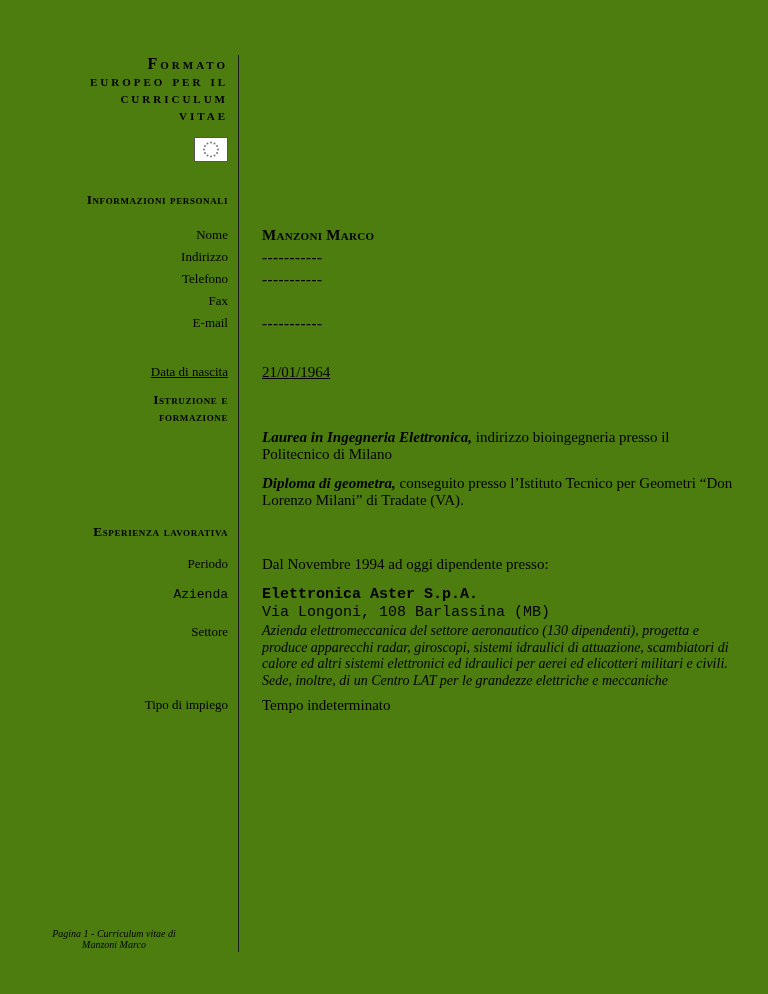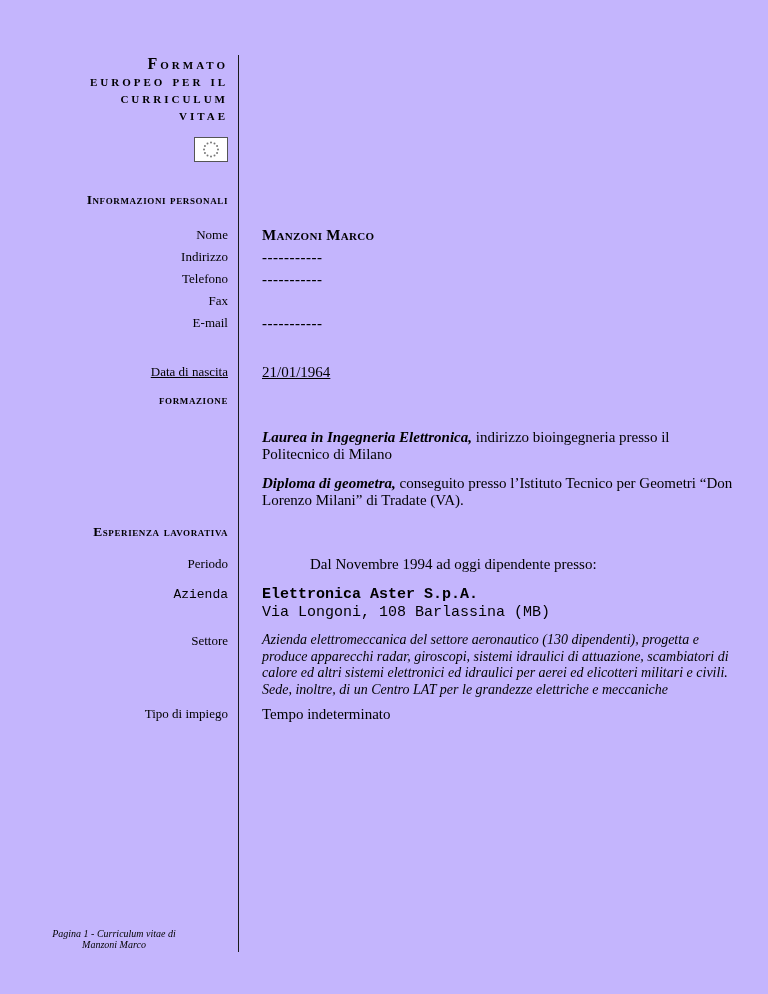--- a/index.html
+++ b/index.html
@@ -1,21 +1,21 @@
 <!DOCTYPE html>
 <html><head>
 <meta charset="utf-8">
 <style>
   * { margin: 0; padding: 0; box-sizing: border-box; }
   html, body { background: #ffffff; }
   .page {
     position: relative;
     width: 768px;
     height: 994px;
-    background: #c4b5fd;
+    background: #4d7c0f;
     color: #000000;
     font-family: "Liberation Serif", "DejaVu Serif", serif;
     overflow: hidden;
     margin: 0 auto;
   }
   .divider {
     position: absolute;
     left: 238px;
     top: 55px;
     width: 1px;
@@ -44,27 +44,27 @@
   .name-value { font-weight: bold; font-variant: small-caps; letter-spacing: 0.3px; }
   .dash-value { font-weight: bold; letter-spacing: 0.5px; }
 
   .row-education { margin-top: 8px; }
   .row-education .cell-right { padding-top: 38px; }
   .para { font-size: 15px; line-height: 17px; }
   .para + .para { margin-top: 12px; }
   .lead { font-weight: bold; font-style: italic; }
 
   .row-exp-heading { margin-top: 14px; }
-  .row-periodo { margin-top: 15px; gap: 48px; }
+  .row-periodo { margin-top: 15px; }
   .row-periodo .cell-left, .row-azienda .cell-left, .row-settore .cell-left, .row-impiego .cell-left { font-size: 13px; line-height: 18px; }
   .row-periodo .cell-right { font-size: 15px; line-height: 18px; }
   .row-azienda { margin-top: 13px; font-family: Liberation Mono, monospace; }
   .company-name { font-weight: bold; font-size: 15px; line-height: 18px; }
   .company-address { font-size: 15px; line-height: 18px; }
-  .row-settore { margin-top: 10px; }
+  .row-settore { margin-top: 1px; }
   .italic-block { font-style: italic; font-size: 14px; line-height: 16.5px; }
   .row-impiego { margin-top: 7px; }
   .row-impiego .cell-right { font-size: 15px; line-height: 18px; }
 
   .footer {
     position: absolute;
     left: 0;
     top: 928px;
     width: 228px;
     text-align: center;
@@ -146,20 +146,21 @@
     <div class="row prow">
     </div>
     <div class="row prow row-nascita">
       <div class="cell-left">Data di nascita</div>
       <div class="cell-right"><span>21/01/1964</span></div>
     </div>
 
     <div class="row row-education">
       <div class="cell-left">
         <div class="section-heading">
+          <div>Istruzione e</div>
           <div>formazione</div>
         </div>
       </div>
       <div class="cell-right">
         <p class="para"><span class="lead">Laurea in Ingegneria Elettronica,</span><span> indirizzo bioingegneria presso il Politecnico di Milano</span></p>
         <p class="para"><span class="lead">Diploma di geometra,</span><span> conseguito presso l’Istituto Tecnico per Geometri “Don Lorenzo Milani” di Tradate (VA).</span></p>
       </div>
     </div>
 
     <div class="row row-exp-heading">

